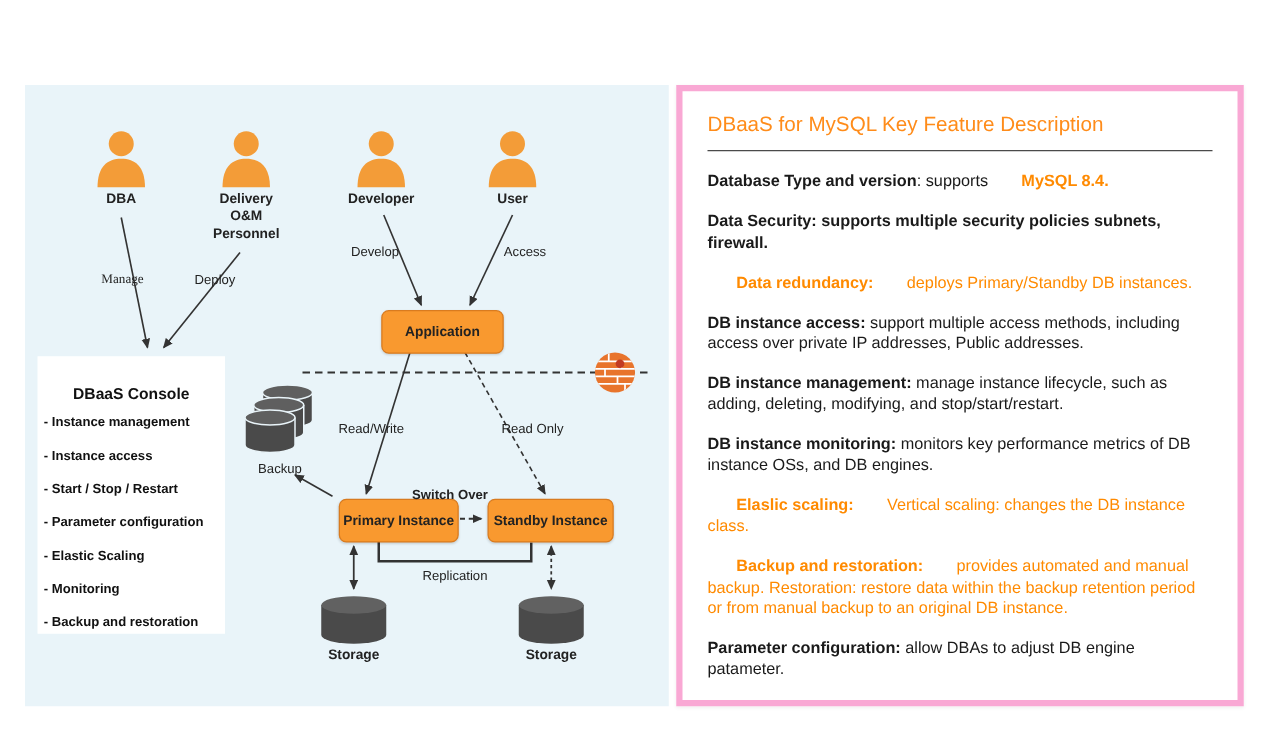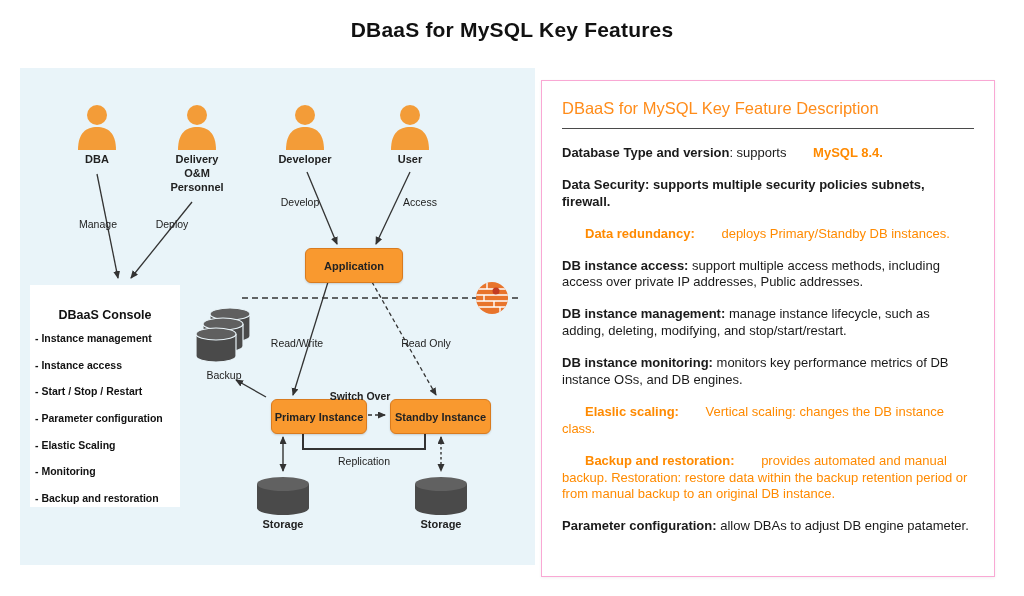--- a/index.html
+++ b/index.html
@@ -27,33 +27,32 @@
     box-sizing:border-box;padding:23px 5px 4px 5px;}
   .console-title{text-align:center;font-size:12.5px;font-weight:700;color:#111;margin-bottom:10px;}
   .console-item{font-size:10.5px;font-weight:700;color:#111;margin-bottom:13px;line-height:1.3;}
 
   .elabel{position:absolute;transform:translate(-50%,-50%);font-size:10.5px;color:#222;white-space:nowrap;}
   .elabel.bold{font-weight:700;}
   .elabel.big{font-size:11px;font-weight:700;}
 
   
   .desc{position:absolute;left:541px;top:68px;width:454px;height:497px;background:#fff;
-    border:1px solid #f9a8d4;box-sizing:border-box;padding:16px 20px;box-shadow:0 1px 3px rgba(0,0,0,.06);margin-top:12px;}
+    border:5px solid #f9a8d4;box-sizing:border-box;padding:16px 20px;box-shadow:0 1px 3px rgba(0,0,0,.06);}
   .desc-title{font-size:16.5px;color:#FF8C1A;font-weight:400;margin:2px 0 10px 0;}
   .desc-divider{border:none;border-top:1px solid #4a4a4a;margin:0 0 16px 0;}
   .feat{margin:0 0 15px 0;font-size:13px;line-height:1.3;color:#1a1a1a;}
   .feat .b{font-weight:700;}
   .feat .o{color:#FF8A00;padding-left:23px;}
 </style>
 </head>
 <body>
 
 <div class="stage">
 
-  <h1 class="main-title">DBaaS for MySQL Key Features</h1>
 
   <div class="diagram">
 
     <svg class="overlay" width="515" height="497" viewBox="0 0 515 497">
       <defs>
         <marker id="ah" orient="auto-start-reverse" markerUnits="userSpaceOnUse" markerWidth="9" markerHeight="8" refX="7" refY="3.5">
           <path d="M0,0 L8,3.5 L0,7 Z" fill="#333"></path>
         </marker>
         <clipPath id="fwclip">
             <circle cx="0" cy="0" r="16"></circle>
@@ -163,21 +162,21 @@
           <div class="console-item">- Instance management</div>
           <div class="console-item">- Instance access</div>
           <div class="console-item">- Start / Stop / Restart</div>
           <div class="console-item">- Parameter configuration</div>
           <div class="console-item">- Elastic Scaling</div>
           <div class="console-item">- Monitoring</div>
           <div class="console-item">- Backup and restoration</div>
         </div>
     </div>
 
-    <span class="elabel" style="left:78px;top:156px;">Manage</span>
+    <span class="elabel" style="left:78px;top:156px;font-family:Liberation Serif, serif;">Manage</span>
     <span class="elabel" style="left:152px;top:156px;">Deploy</span>
     <span class="elabel" style="left:280px;top:134px;">Develop</span>
     <span class="elabel" style="left:400px;top:134px;">Access</span>
     <span class="elabel" style="left:277px;top:275px;">Read/Write</span>
     <span class="elabel" style="left:406px;top:275px;">Read Only</span>
     <span class="elabel bold" style="left:340px;top:328px;">Switch Over</span>
     <span class="elabel" style="left:344px;top:393px;">Replication</span>
     <span class="elabel" style="left:204px;top:307px;">Backup</span>
     <span class="elabel big" style="left:263px;top:456px;">Storage</span>
     <span class="elabel big" style="left:421px;top:456px;">Storage</span>

